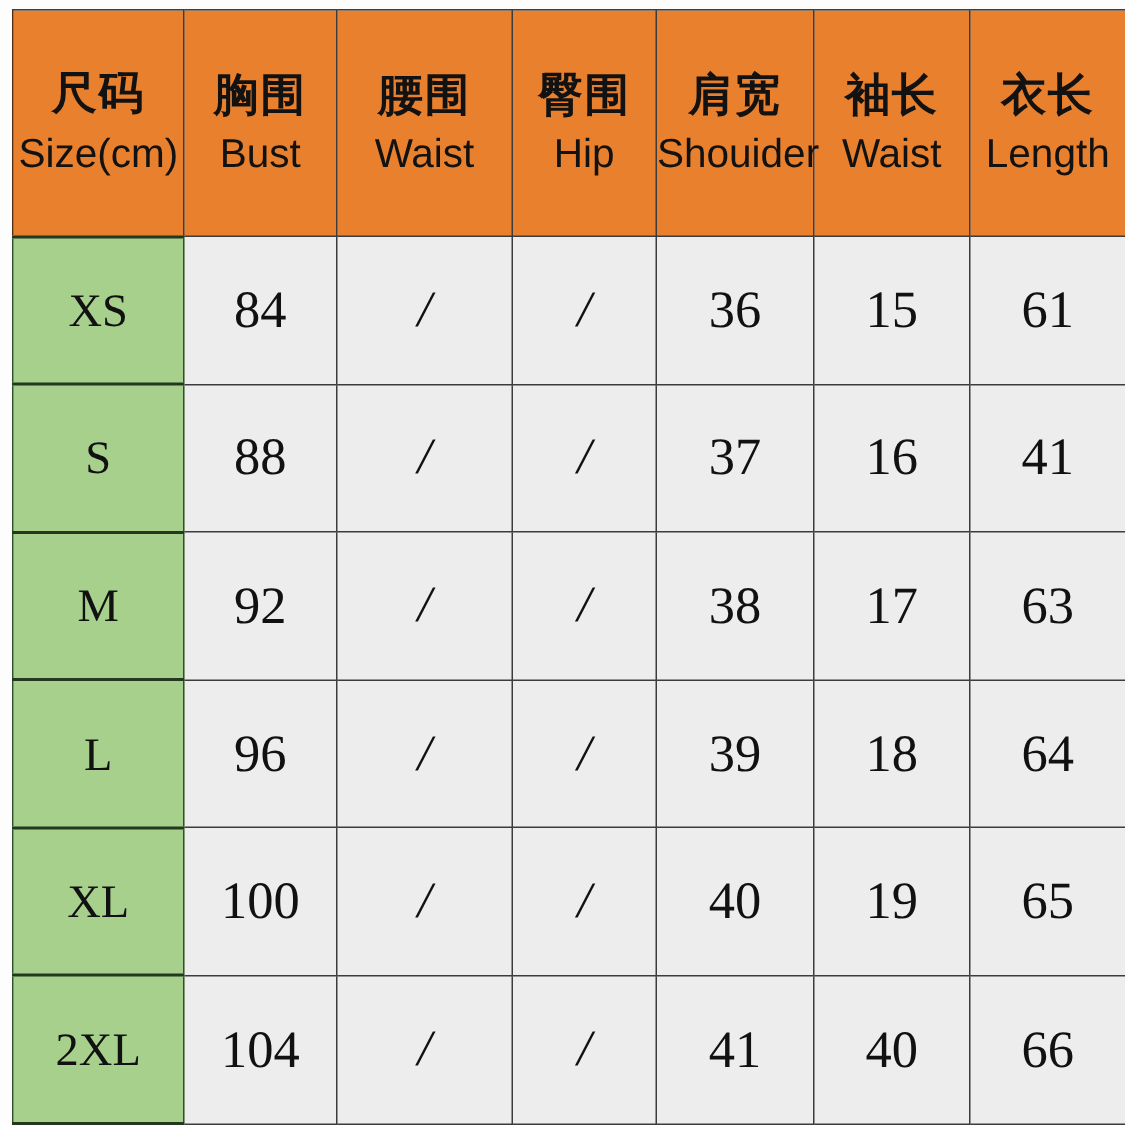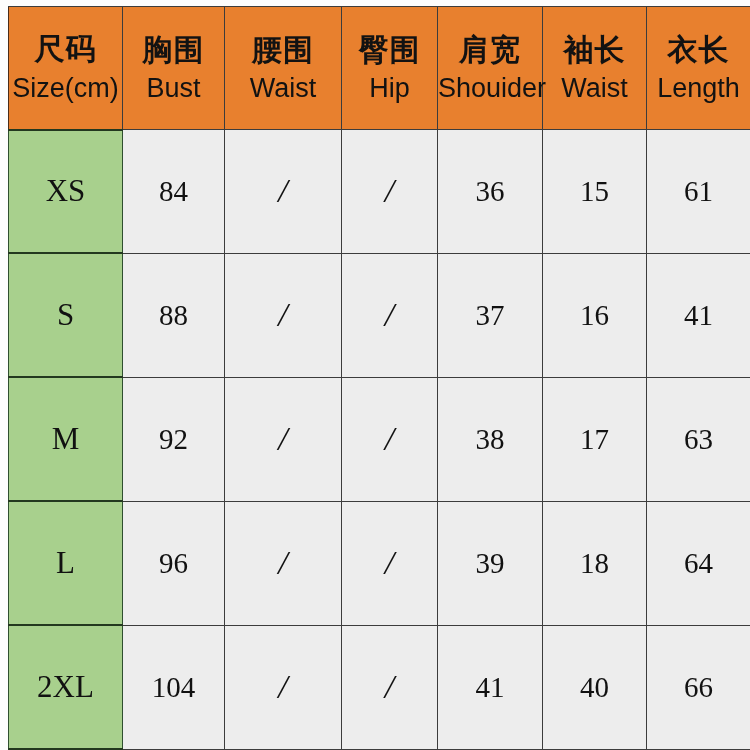--- a/index.html
+++ b/index.html
@@ -39,21 +39,21 @@
   table.size-table th {
     border: 1px solid #3c3c3c;
     padding: 0;
     text-align: center;
     vertical-align: middle;
     font-weight: normal;
   }
 
   
   thead tr {
-    height: 123px;
+    height: 151px;
     padding-left: 16px;
   }
   thead th {
     background: #e8802e;
     border: 1px solid #4a2c18;
     border-bottom: 2px solid #2f2f2f;
     color: #121212;
     line-height: 1.12;
   }
   thead th.first-col {
@@ -75,21 +75,21 @@
   }
 
   
   tbody tr {
     height: 98.5px;
     padding-left: 42px;
   }
   tbody td {
     background: #ededed;
     color: #111111;
-    font-size: 29px;
+    font-size: 35px;
     border-left: 1px solid #555555;
     border-right: 1px solid #555555;
     border-top: 2px solid #222222;
     border-bottom: 2px solid #222222;
     font-family: "Liberation Serif", "DejaVu Serif", serif;
   }
   tbody td.size-cell {
     background: #a8d08d;
     border-left: 1px solid #2f4f2f;
     border-right: 1px solid #2f4f2f;
@@ -190,20 +190,29 @@
       <tr>
         <td class="size-cell">L</td>
         <td>96</td>
         <td class="dash-cell">/</td>
         <td class="dash-cell">/</td>
         <td>39</td>
         <td>18</td>
         <td>64</td>
       </tr>
       <tr>
+        <td class="size-cell">XL</td>
+        <td>100</td>
+        <td class="dash-cell">/</td>
+        <td class="dash-cell">/</td>
+        <td>40</td>
+        <td>19</td>
+        <td>65</td>
+      </tr>
+      <tr>
         <td class="size-cell">2XL</td>
         <td>104</td>
         <td class="dash-cell">/</td>
         <td class="dash-cell">/</td>
         <td>41</td>
         <td>40</td>
         <td>66</td>
       </tr>
     </tbody>
   </table>

